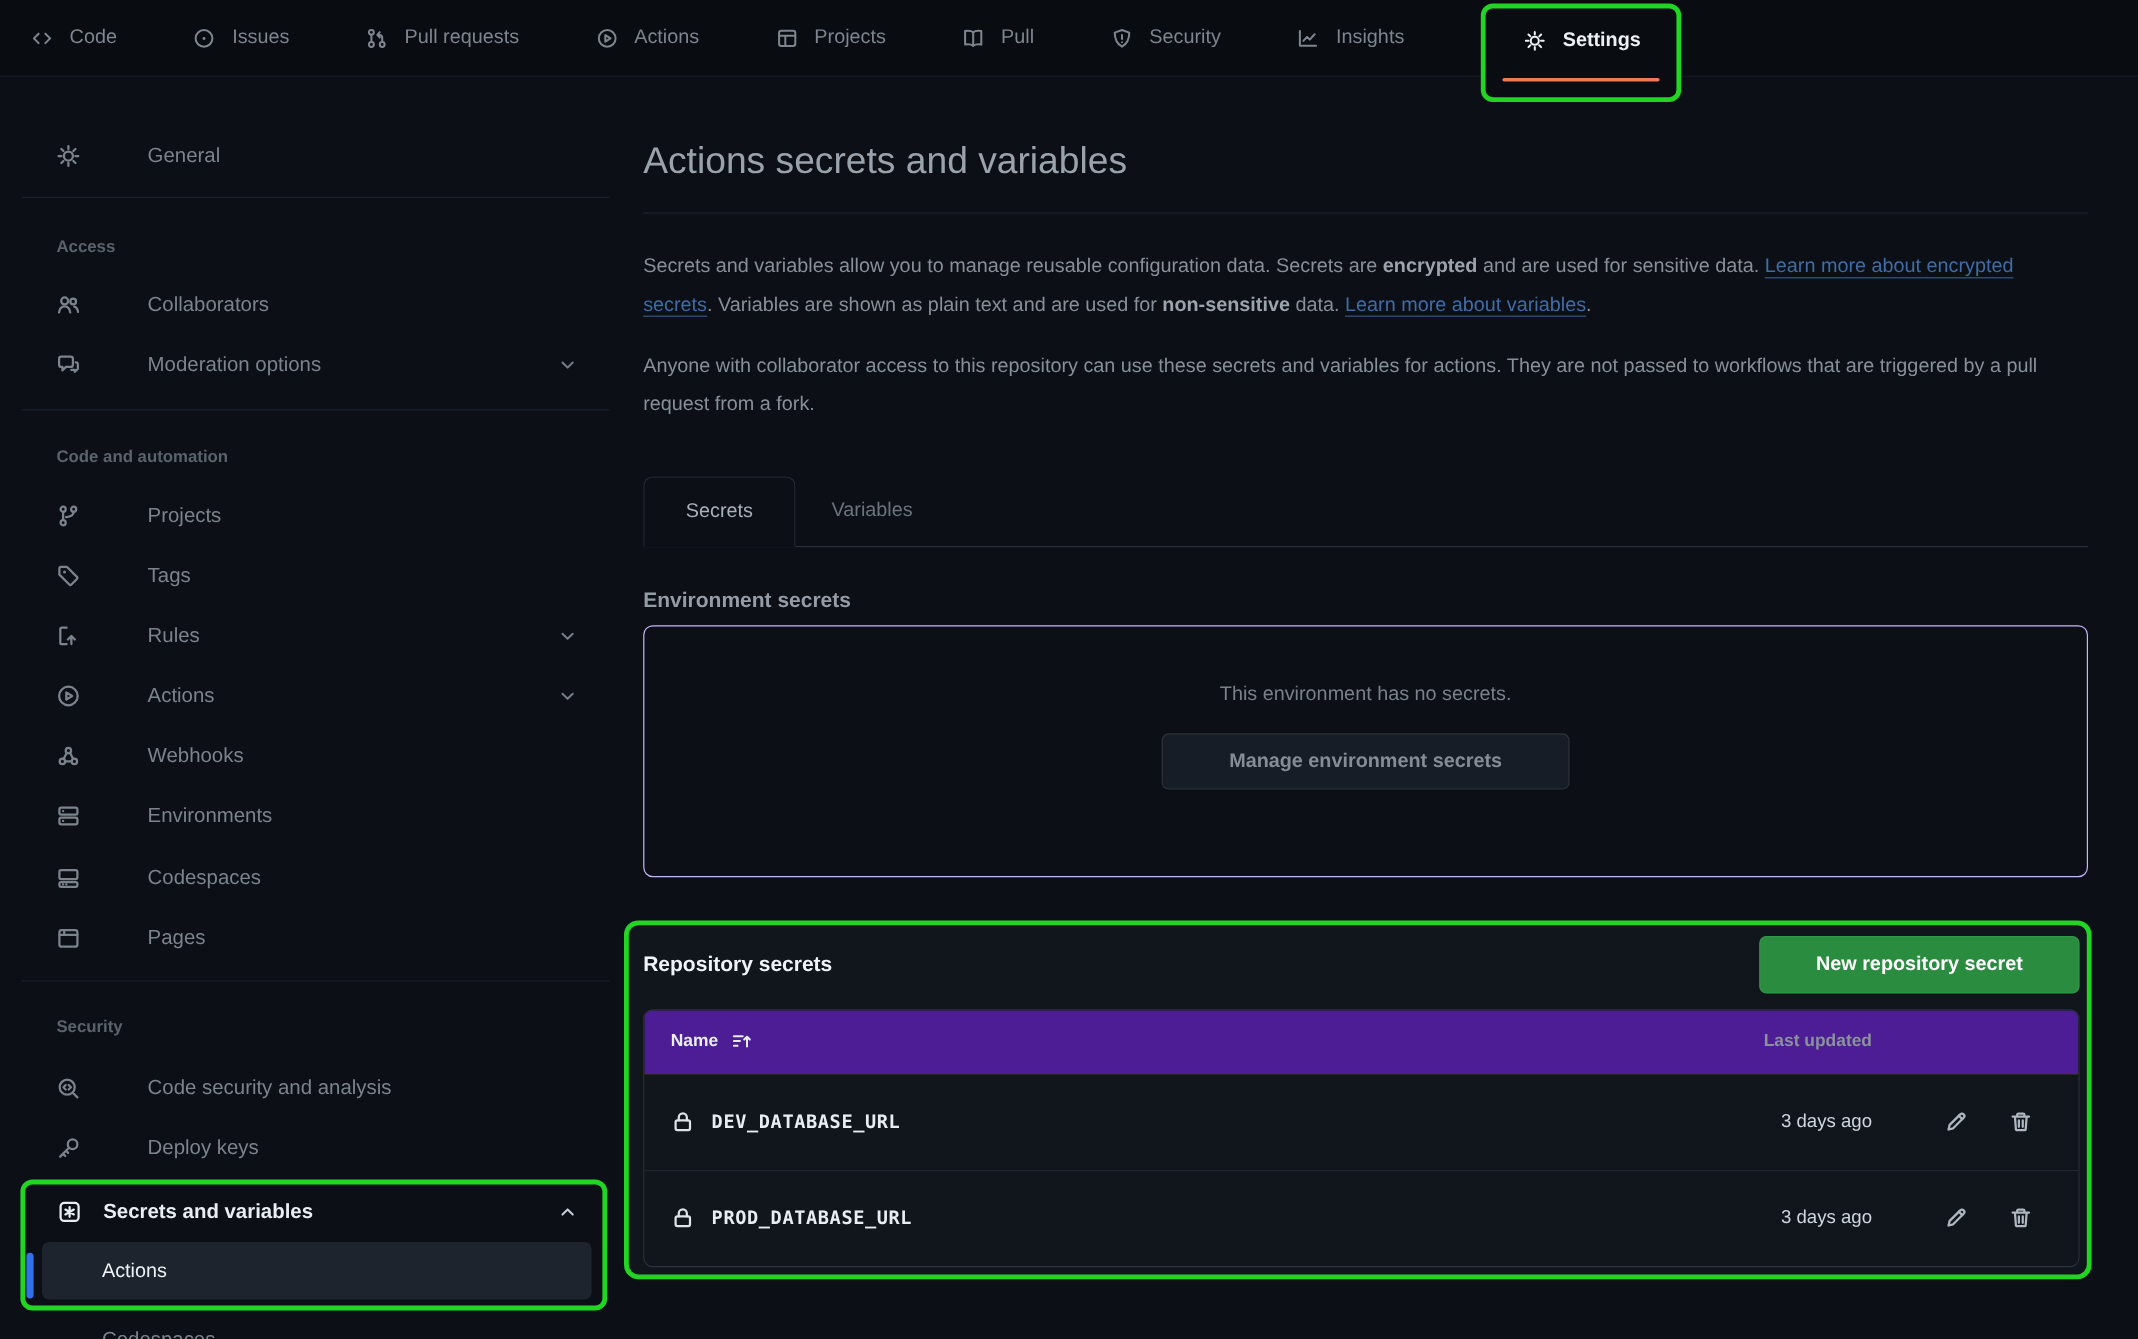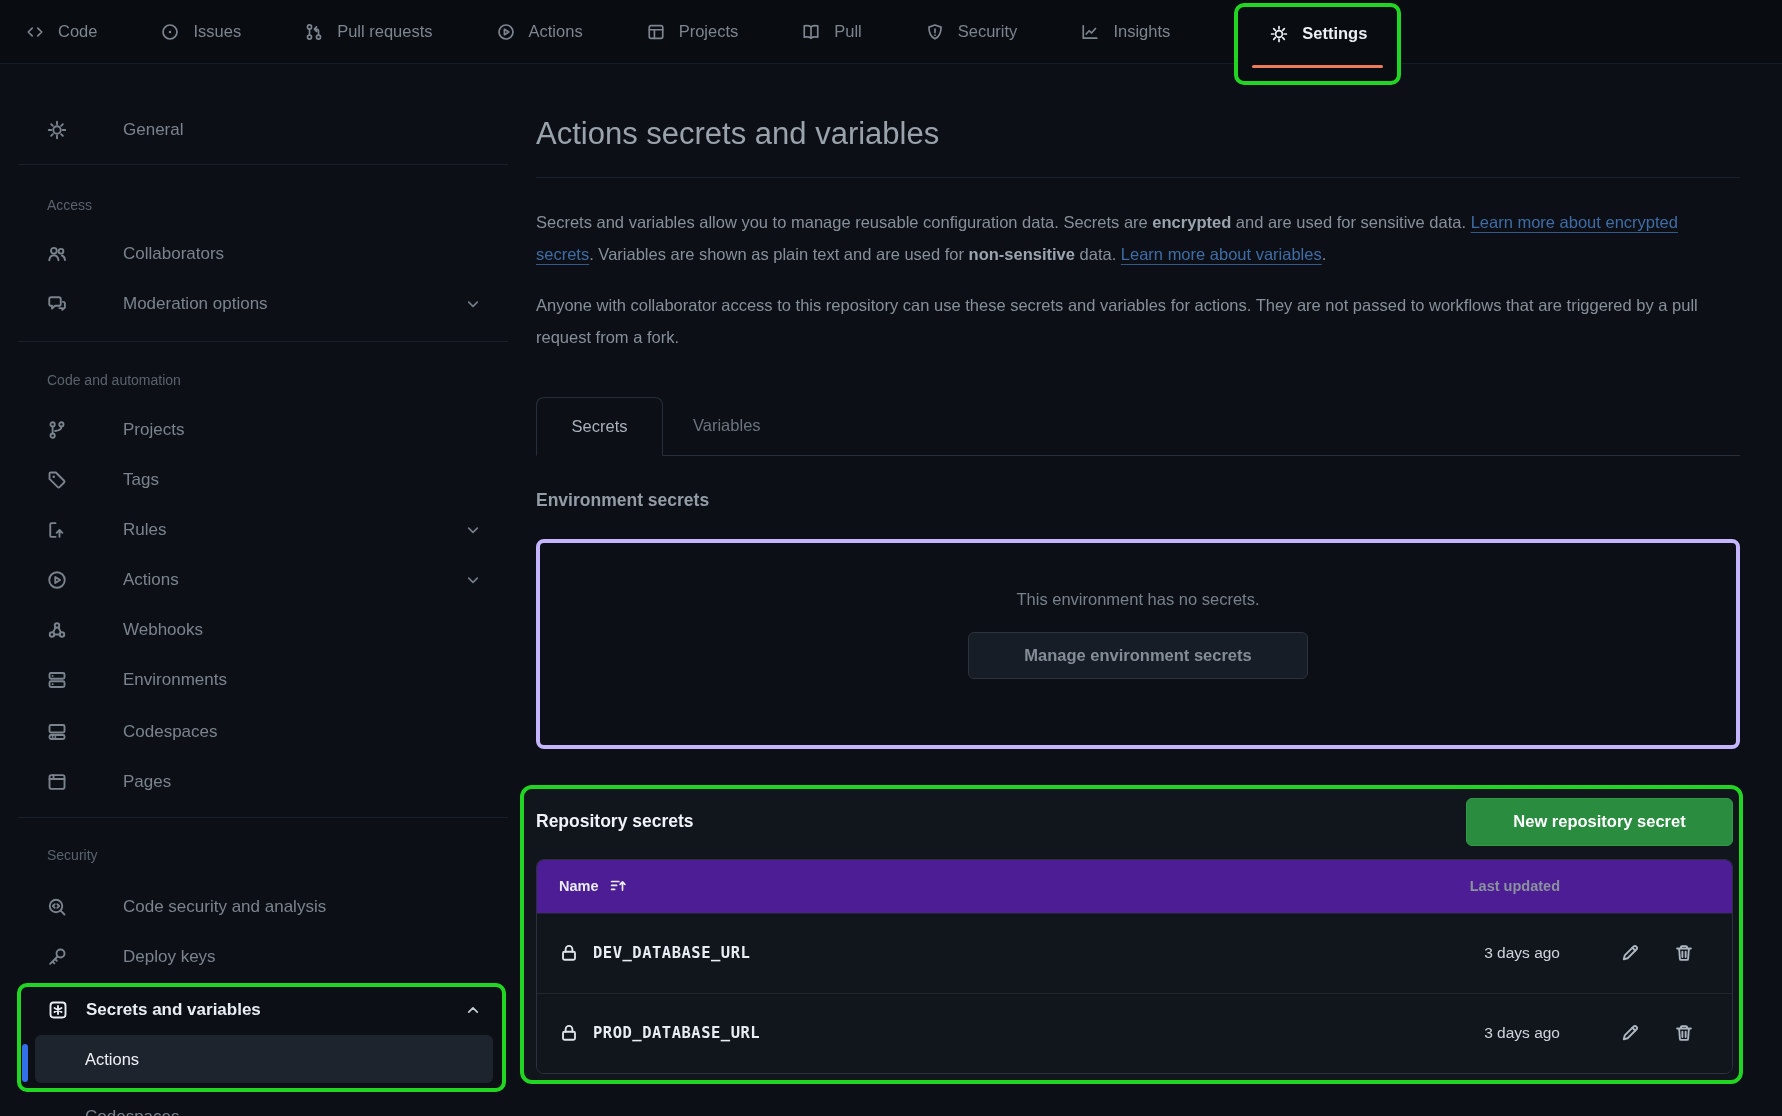--- a/index.html
+++ b/index.html
@@ -38,21 +38,21 @@
     border-radius:2px;background:#ee7a59;
   }
   
   .sidebar{position:absolute;left:0;top:65px;width:510px;font-size:17px;color:#7b838d;}
   .s-item{height:50px;display:flex;align-items:center;padding-left:47px;
           padding-right:28px;cursor:pointer;box-sizing:border-box;gap:38px;}
   .s-item .lbl{margin-left:18px;}
   .s-item .chev{margin-left:auto;color:#747c86;}
   .s-divider{height:1px;background:#1a202a;margin:0 2px 0 18px;}
   .s-header{height:20px;line-height:20px;padding-left:47px;font-size:14px;
-            font-weight:400;color:#5a626c;}
+            font-weight:700;color:#5a626c;}
   .mt40{margin-top:40px;}.mt30{margin-top:30px;}.mt14{margin-top:14px;}
   .mt12{margin-top:12px;}.mt28{margin-top:28px;}.mt15{margin-top:15px;}
   .mt2{margin-top:2px;}.mt10{margin-top:10px;}.mt27{margin-top:27px;}
   .mt17{margin-top:17px;}.mt9{margin-top:9px;}
   .sidebar-green{
     position:relative;margin:1px 0 0 17px;width:489px;box-sizing:border-box;
     border:4px solid #22d522;border-radius:10px;padding:0 0 5px 0;
   }
   .sv-item{height:46px;display:flex;align-items:center;padding:0 20px 0 27px;
            color:#e9eef4;font-weight:700;cursor:pointer;}
@@ -78,22 +78,22 @@
   .tabs{margin-top:44px;display:flex;border-bottom:1px solid #272e38;height:58px;
         box-sizing:content-box;}
   .tab{display:flex;align-items:center;justify-content:center;font-size:16.5px;
        cursor:pointer;}
   .tab.sel{width:127px;border:1px solid #272e38;border-bottom:1px solid #0c1016;
            margin-bottom:-1px;border-radius:8px 8px 0 0;color:#a9b1bb;
            box-sizing:border-box;}
   .tab.plain{padding:0 30px;color:#6b737d;}
   .env-heading{margin-top:32px;font-size:17.5px;font-weight:700;color:#949ca6;
                line-height:24px;}
-  .env-box{margin-top:27px;height:210px;box-sizing:border-box;
-           border:4px solid #c4b5fd;border-radius:8px;display:flex;
+  .env-box{margin-top:9px;height:210px;box-sizing:border-box;
+           border:1px solid #c4b5fd;border-radius:8px;display:flex;
            flex-direction:column;align-items:center;padding-top:44px;}
   .env-empty{font-size:16.5px;line-height:24px;color:#78808a;}
   .env-btn{margin-top:21px;width:340px;height:47px;box-sizing:border-box;
            background:#171d26;border:1px solid #2b323c;border-radius:6px;
            color:#848d97;font-size:16.5px;font-weight:700;cursor:pointer;
            font-family:"Liberation Sans",sans-serif;}
   
   .repo-green{
     margin:36px 0 0 -16px;width:1223px;box-sizing:border-box;
     border:4px solid #22d522;border-radius:12px;background:#11161d;

